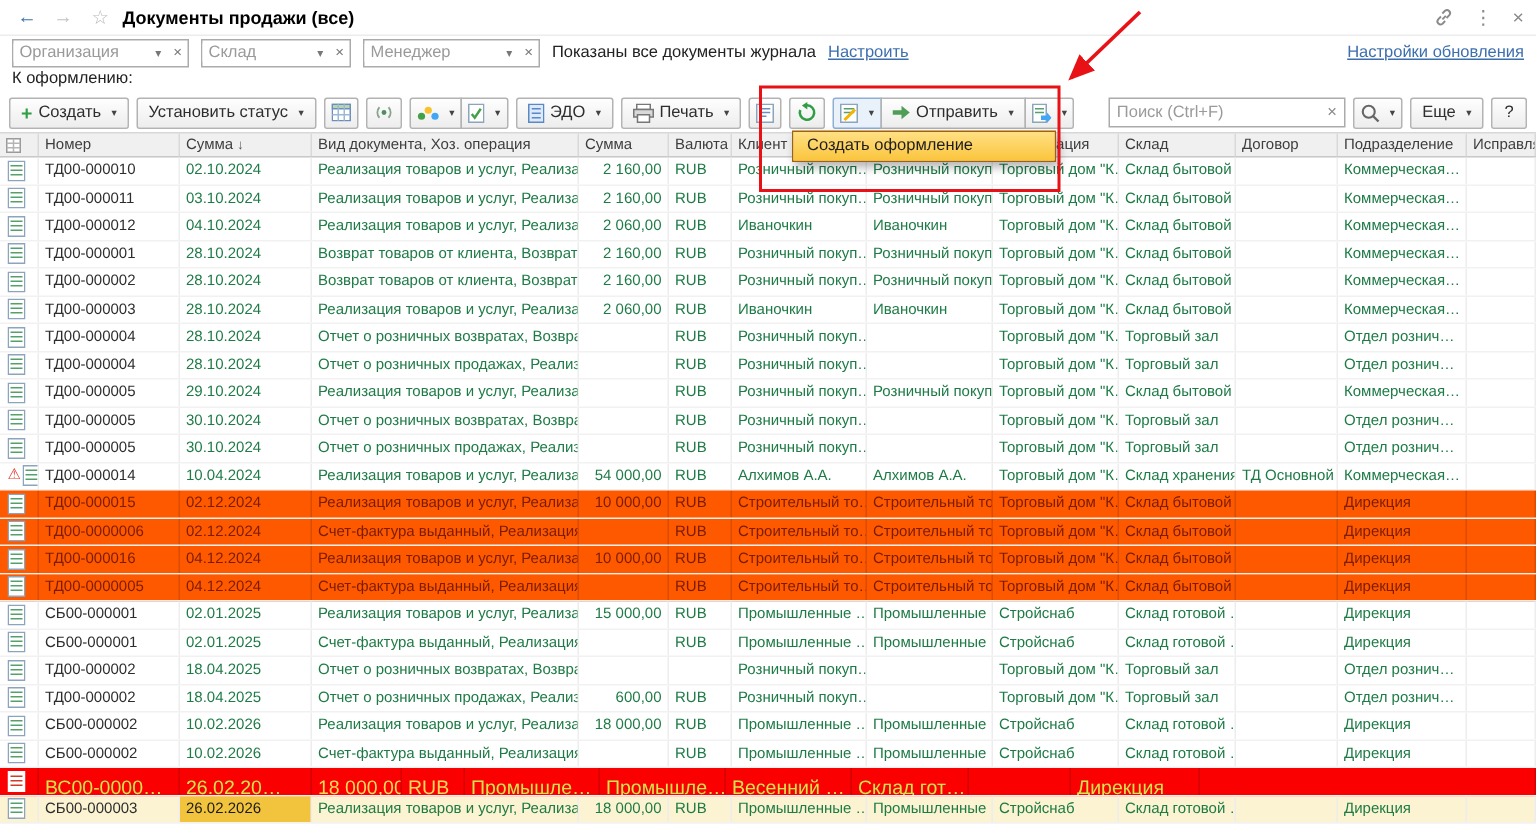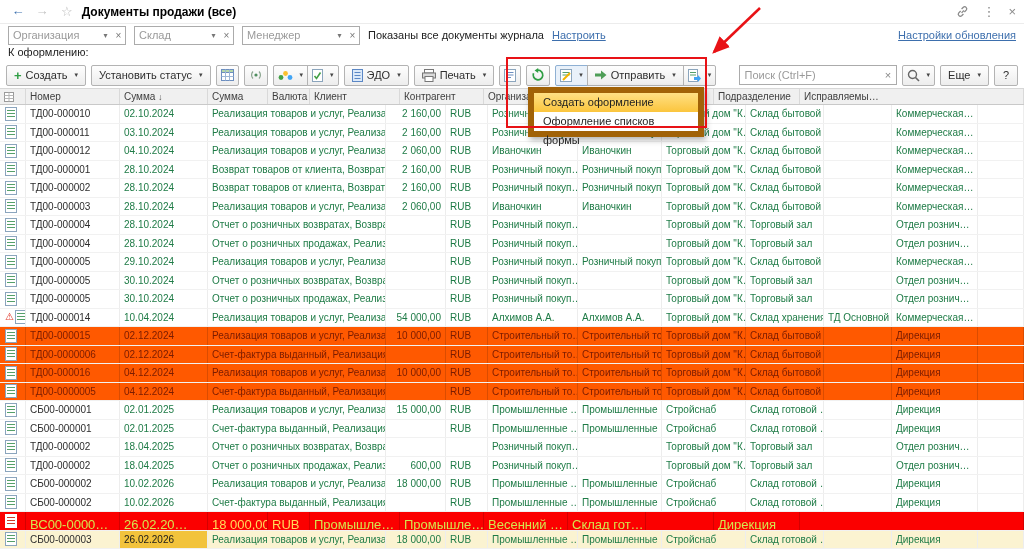--- a/index.html
+++ b/index.html
@@ -82,21 +82,21 @@
   .warn{color:#e23b2e;font-size:10px;line-height:1}
   .row-orange{background:var(--row-orange-bg)}
   .row-orange .td{color:var(--row-orange-text);border-right-color:rgba(0,0,0,.14)}
   .row-red{background:var(--row-red-bg);height:26px}
   .row-red .td{color:var(--row-red-text);line-height:25px;font-size:13px;border-right-color:rgba(0,0,0,.15)}
   .row-red .c-sum,.row-red .c-cur{color:var(--row-red-sum)}
   .row-cream{background:var(--row-cream-bg)}
   .row-cream .hl-date{background:var(--date-hl-bg);color:#1a1a1a}
 
   
-  .menu{position:absolute;left:528px;top:87px;width:176px;background:#fff;border:6px solid #a16207;
+  .menu{position:absolute;left:528px;top:87px;width:176px;background:#fff;border:1px solid #a16207;
         box-shadow:2px 3px 6px rgba(0,0,0,.3);z-index:45}
   .menu-item{height:19px;line-height:19px;padding:0 9px;color:#1e1e1e;font-size:11px;cursor:pointer}
   .menu-item.hl{background:linear-gradient(#ffe084,#fbc53d)}
 
   
   .anno-box{position:absolute;left:506px;top:57px;width:201px;height:71px;border:2px solid var(--anno);
             z-index:55;pointer-events:none}
   .anno-arrow{position:absolute;left:698px;top:2px;z-index:56;pointer-events:none}
 </style>
 </head>
@@ -263,20 +263,21 @@
 
   <div class="thead">
       <div class="th c0"><svg width="10" height="10" viewBox="0 0 10 10" style="margin-top:3px">
           <rect x="0.5" y="0.5" width="9" height="9" fill="#fff" stroke="#9a9a9a"></rect>
           <line x1="0.5" y1="3.5" x2="9.5" y2="3.5" stroke="#b5b5b5"></line>
           <line x1="0.5" y1="6.5" x2="9.5" y2="6.5" stroke="#b5b5b5"></line>
           <line x1="5" y1="0.5" x2="5" y2="9.5" stroke="#b5b5b5"></line>
         </svg></div>
       <div class="th c1"><span>Номер</span></div>
       <div class="th c2"><span>Сумма</span><span class="sort"> ↓</span></div>
+      <div class="th c3"><span>Вид документа, Хоз. операция</span></div>
       <div class="th c4"><span>Сумма</span></div>
       <div class="th c5"><span>Валюта</span></div>
       <div class="th c6"><span>Клиент</span></div>
       <div class="th c7"><span>Контрагент</span></div>
       <div class="th c8"><span>Организация</span></div>
       <div class="th c9"><span>Склад</span></div>
       <div class="th c10"><span>Договор</span></div>
       <div class="th c11"><span>Подразделение</span></div>
       <div class="th c12"><span>Исправляемы…</span></div>
     </div>
@@ -806,21 +807,20 @@
         <div class="td c8 c-org">Стройснаб</div>
         <div class="td c9 c-wh">Склад готовой …</div>
         <div class="td c10 c-dog"></div>
         <div class="td c11 c-dep">Дирекция</div>
         <div class="td c12 c-fix"></div>
       </div>
     </div>
 
   <div class="menu">
       <div class="menu-item hl">Создать оформление</div>
-      <div class="menu-item">Оформление списков формы</div>
     </div>
 
   <div class="anno-box"></div>
   <svg class="anno-arrow" width="80" height="60" viewBox="0 0 80 60">
     <defs>
       <marker id="ah" markerWidth="8" markerHeight="8" refX="6" refY="3" orient="auto">
         <path d="M0,0 L7,3 L0,6 z" fill="#e81216"></path>
       </marker>
     </defs>
     <line x1="62" y1="6" x2="16" y2="50" stroke="#e81216" stroke-width="2.5" marker-end="url(#ah)"></line>

